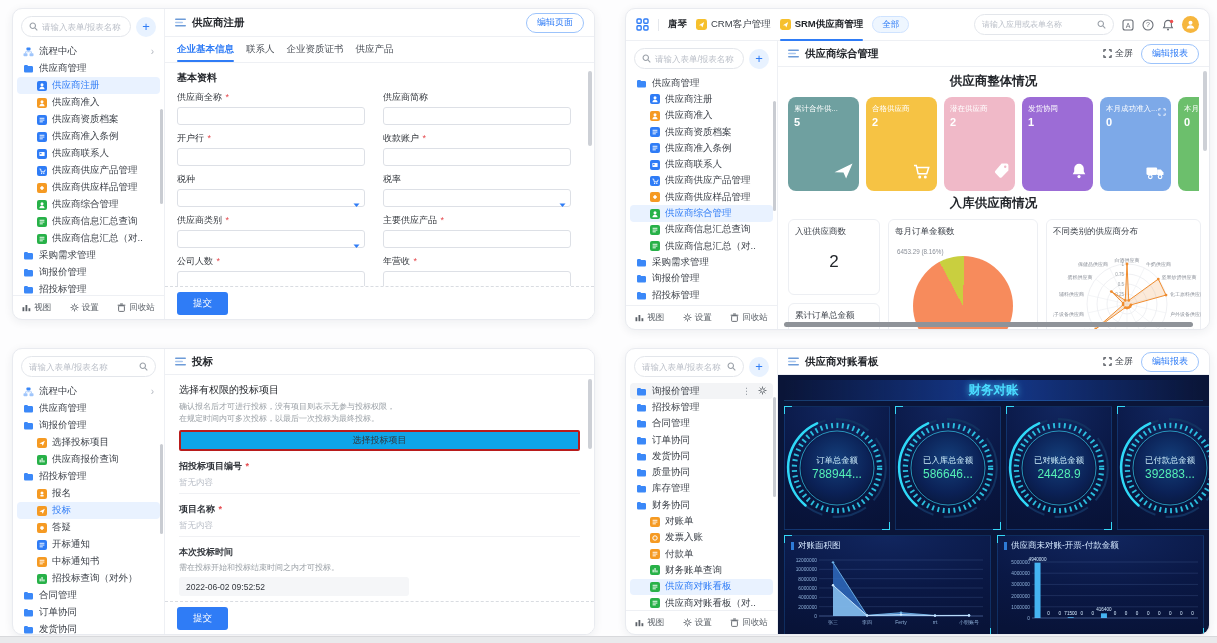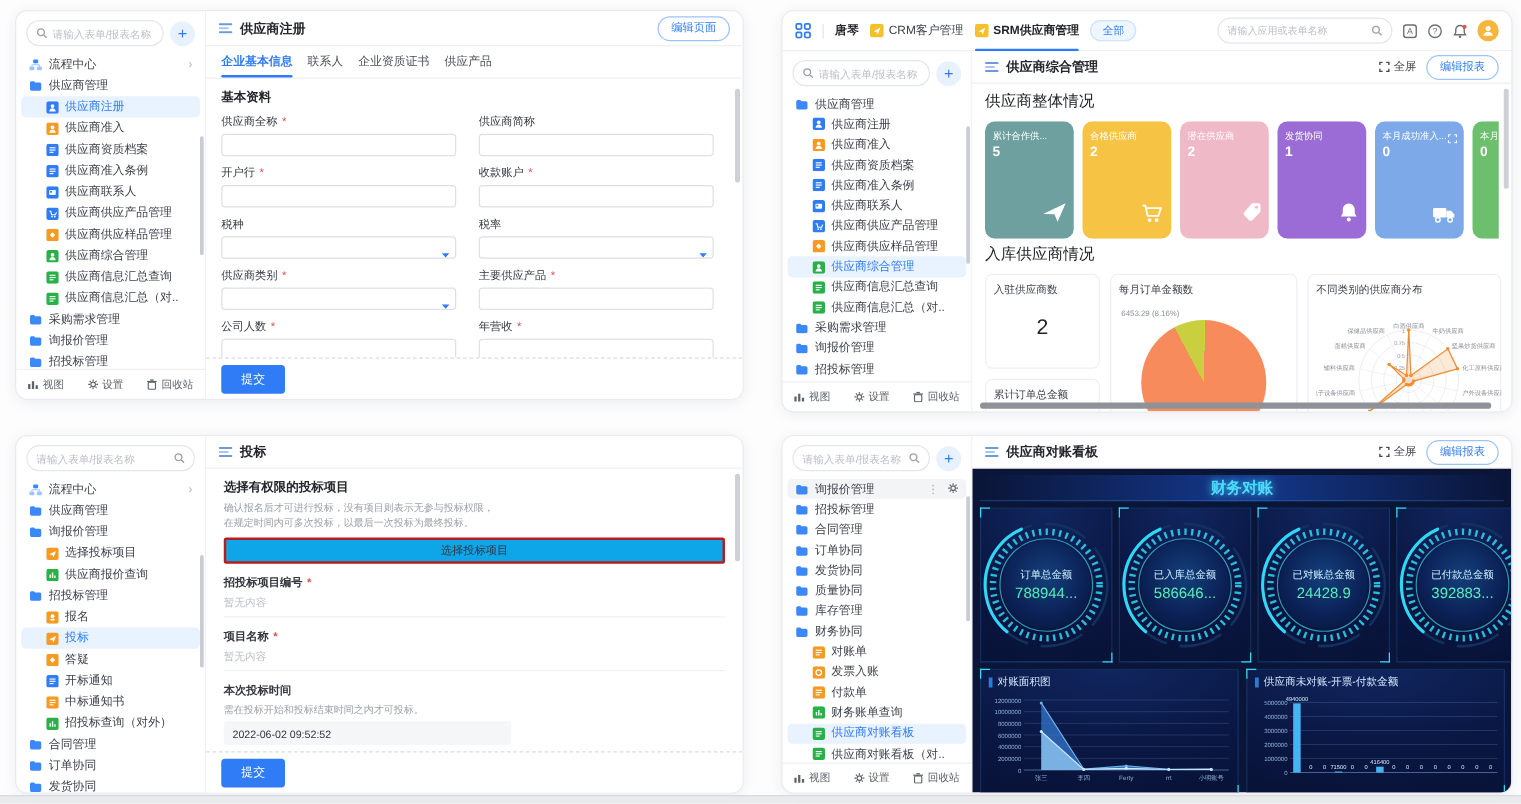--- a/index.html
+++ b/index.html
@@ -61,38 +61,38 @@
 .ws-name{font-size:9.5px;font-weight:bold;color:#23262b}
 .app-tab{display:flex;align-items:center;gap:4px;font-size:9.5px;color:#3a3f47;height:32px;position:relative;cursor:pointer}
 .app-tab.active{color:#23262b;font-weight:bold}
 .app-tab.active::after{content:"";position:absolute;left:0;right:0;bottom:0;height:2px;background:#2f7cf6;border-radius:1px}
 .badge-pill{font-size:8.5px;color:#2f7cf6;background:#eef6ff;border:1px solid #cfe3ff;border-radius:9px;padding:1.5px 9px;cursor:pointer}
 .bar-right{margin-left:auto;display:flex;align-items:center;gap:8px}
 .tb-ico{display:flex;align-items:center;cursor:pointer}
 .avatar{width:17px;height:17px;border-radius:50%;background:#f6b63e;display:flex;align-items:center;justify-content:center}
 
 .dash-scroll{flex:1;overflow:hidden;position:relative;padding:2px 10px 0 10px}
-.dash-h1{font-size:12.5px;font-weight:normal;margin:4px 0 7px}
+.dash-h1{text-align:center;font-size:12.5px;font-weight:bold;margin:4px 0 7px}
 .cards-row{display:flex;gap:7px;overflow:hidden}
 .stat-card{width:71px;height:94px;border-radius:8px;color:#fff;padding:7px 6px;position:relative;flex:0 0 auto}
 .stat-label{font-size:7.5px;line-height:1.3;min-height:9px}
 .stat-value{font-size:11px;margin-top:2px;font-weight:bold}
 .stat-icon{position:absolute;right:5px;bottom:7px}
 .stat-exp{position:absolute;right:5px;top:5px;opacity:.9}
 .row2{display:flex;gap:8px;margin-top:6px;align-items:flex-start}
 .mini-card{border:1px solid #edeff3;border-radius:6px;padding:6px;font-size:8.5px;color:#3a3f47;background:#fff}
 .col-stats{width:92px;flex:0 0 auto;display:flex;flex-direction:column;gap:8px}
 .big-num{font-size:17px;color:#23262b;text-align:center;margin:14px 0 16px}
 .chart-card{flex:0 0 auto;position:relative}
 .pie{border-radius:50%;margin:6px auto 0}
 .callout{position:absolute;font-size:6.3px;color:#8a8f98;white-space:nowrap}
 .hscroll{position:absolute;left:6px;right:16px;bottom:2px;height:5px;background:#8f9399;border-radius:3px}
 
 .bid-scroll{flex:1;overflow:hidden;padding:8px 14px 0 14px;margin-bottom:33px}
-.bid-sec{font-size:10px;font-weight:bold;margin-bottom:4px}
+.bid-sec{font-size:10px;font-weight:normal;margin-bottom:4px}
 .help-text{font-size:8px;color:#9aa0a6;line-height:1.5}
 .choose-btn{margin-top:5px;height:21px;border:2px solid #b91c1c;border-radius:2px;display:flex;align-items:center;justify-content:center;font-size:9px;color:#33373d;cursor:pointer;background:#0ea5e9}
 .bfield{margin-top:9px}
 .bflabel{font-size:9px;color:#33373d;font-weight:bold}
 .bfhelp{font-size:8px;color:#9aa0a6;margin-top:3px}
 .vplace{font-size:8.5px;color:#b9bec7;margin-top:4px;padding-bottom:4px;border-bottom:1px solid #f0f1f4}
 .vbox{margin-top:4px;background:#f5f6f8;border-radius:3px;height:19px;display:flex;align-items:center;padding:0 7px;font-size:8.5px;color:#33373d;width:230px}
 
 .dark-wrap{flex:1;background:#0a1538;position:relative;overflow:hidden;padding:5px 6px}
 .board-title{height:21px;line-height:21px;text-align:center;color:#4adcff;font-size:12.5px;font-weight:bold;background:linear-gradient(90deg,rgba(24,62,170,0),rgba(30,86,210,.55),rgba(24,62,170,0));text-shadow:0 0 7px rgba(74,220,255,.85);border-bottom:1px solid rgba(60,170,255,.25)}

